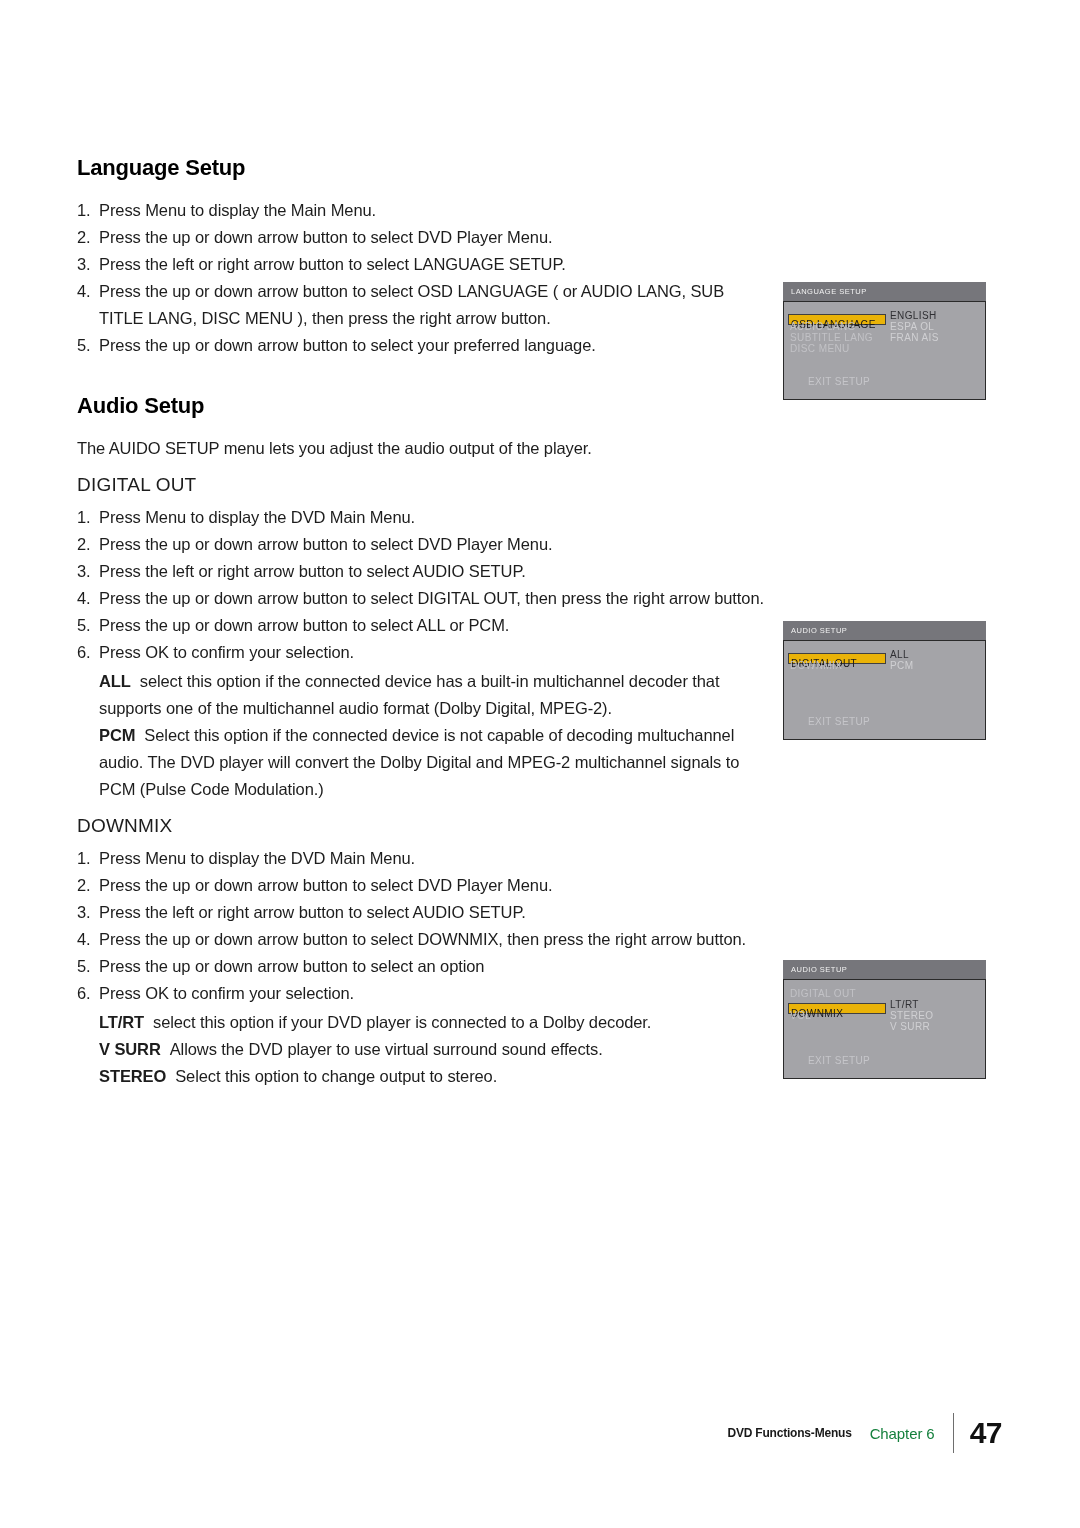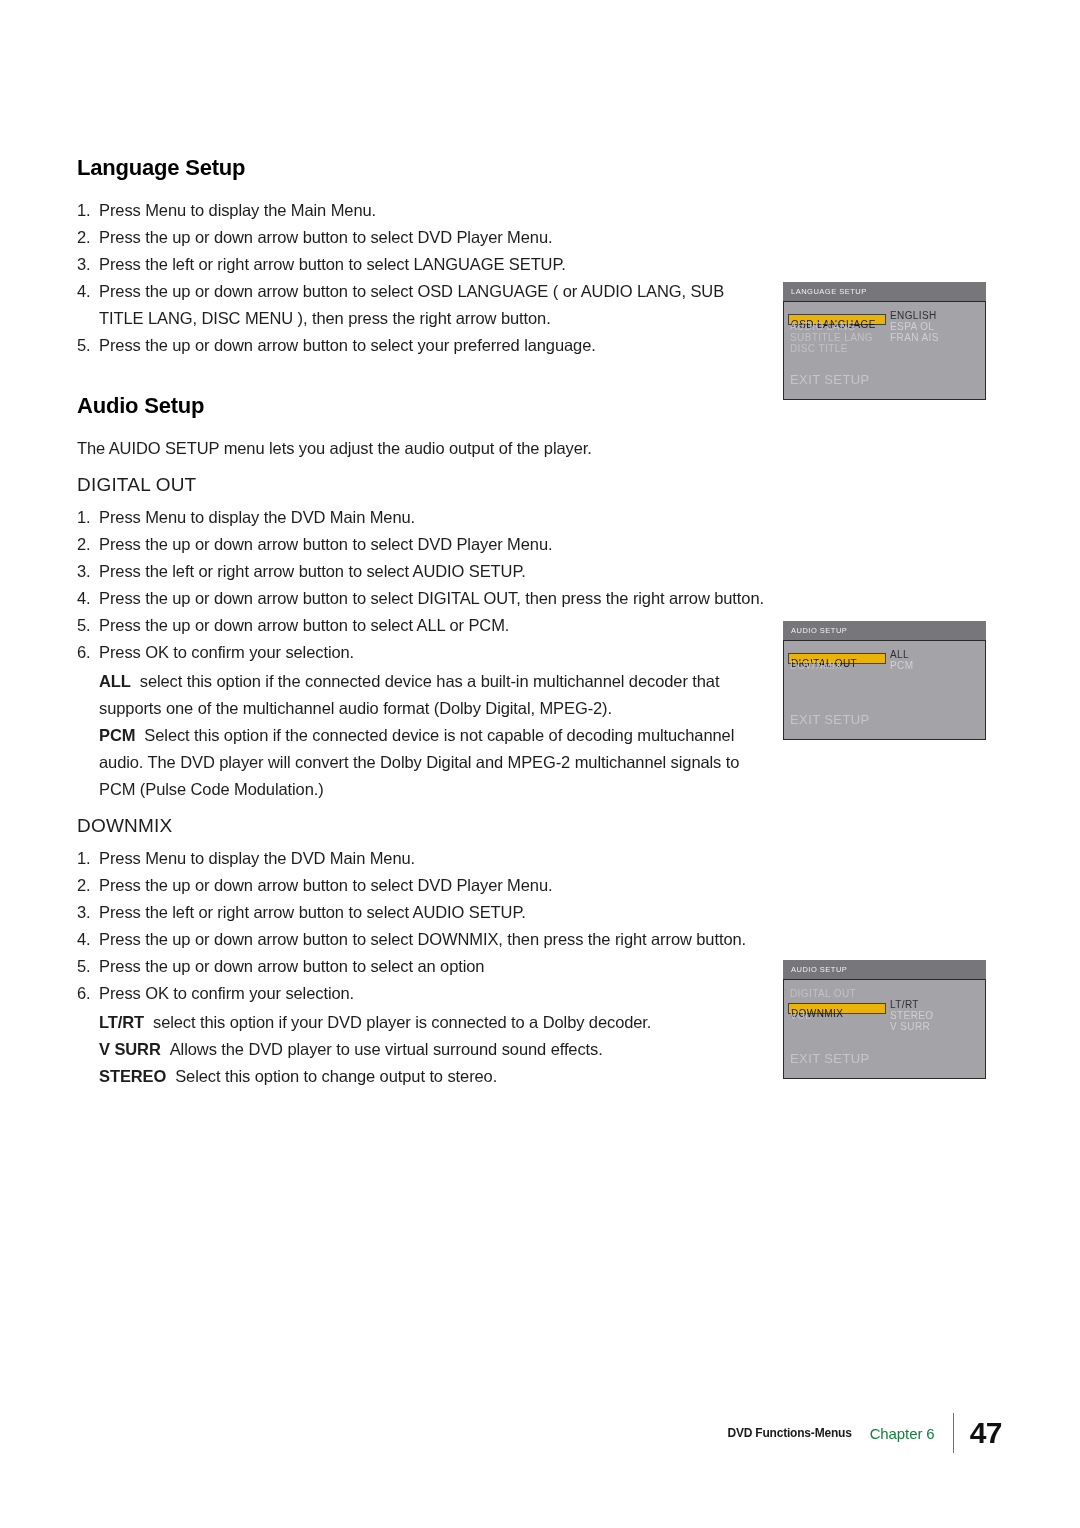--- a/index.html
+++ b/index.html
@@ -157,22 +157,22 @@
   }
   .osd-hl .osd-label {
     color: #17171a;
     position: relative;
     top: -0.5px;
     left: 2px;
   }
 
   .osd-exit {
     position: absolute;
-    left: 6px;
-    font-size: 13px;
+    left: 24px;
+    font-size: 10px;
     letter-spacing: 0.4px;
     color: #c6c6ca;
   }
 
   
   .footer {
     position: absolute;
     left: 0;
     right: 0;
     top: 1413px;
@@ -325,21 +325,21 @@
         </div>
         <div class="osd-row">
           <div class="osd-left"><span class="osd-label dim">AUDIO  LANG</span></div>
           <div class="osd-right"><span class="osd-label val-dim">ESPA OL</span></div>
         </div>
         <div class="osd-row">
           <div class="osd-left"><span class="osd-label dim">SUBTITLE  LANG</span></div>
           <div class="osd-right"><span class="osd-label val-dim">FRAN AIS</span></div>
         </div>
         <div class="osd-row">
-          <div class="osd-left"><span class="osd-label dim">DISC TITLE</span></div>
+          <div class="osd-left"><span class="osd-label dim">DISC MENU</span></div>
           <div class="osd-right"><span class="osd-label val-dim"></span></div>
         </div>
         <div class="osd-exit" style="bottom: 12px;">EXIT SETUP</div>
       </div>
     </div>
   <div class="osd" id="osd-1" style="left:783px; top:621px;">
       <div class="osd-header">
         <span class="t">AUDIO SETUP</span>
       </div>
       <div class="osd-body" style="height: 100px;">

